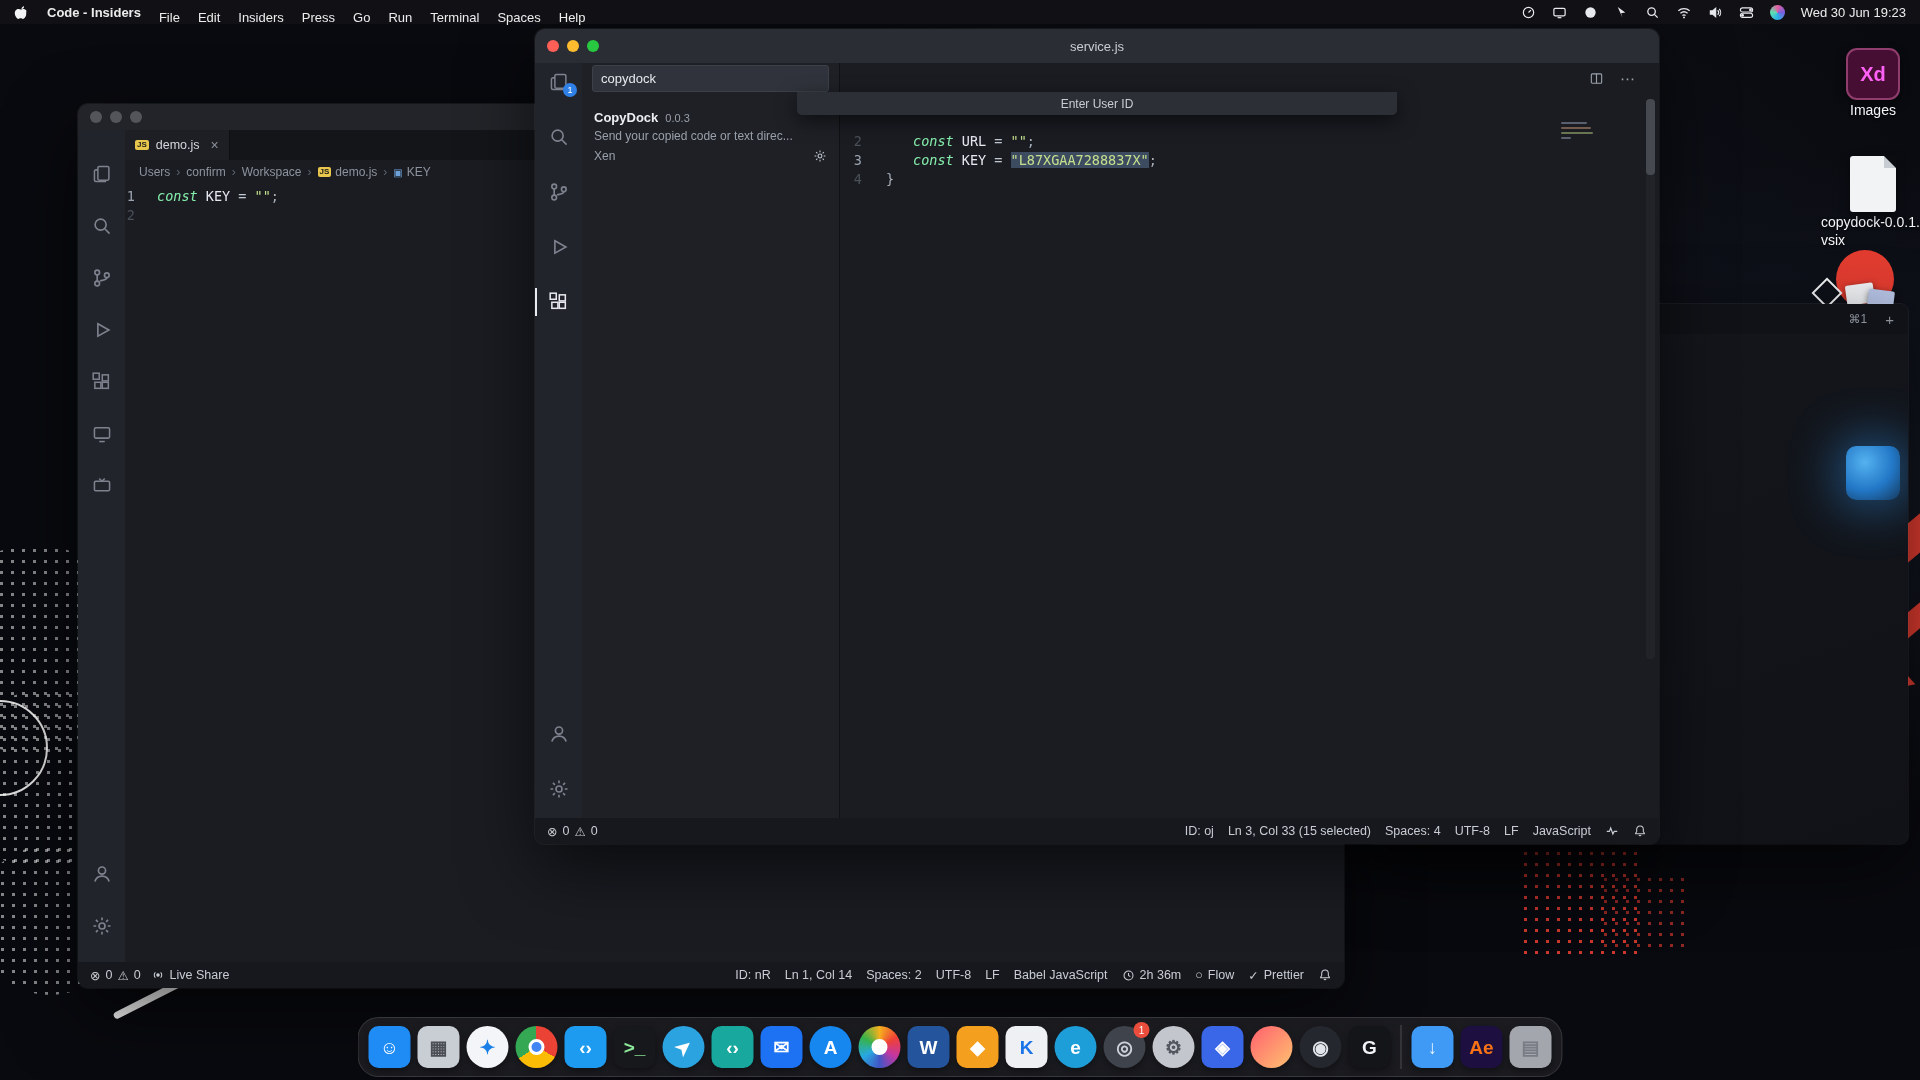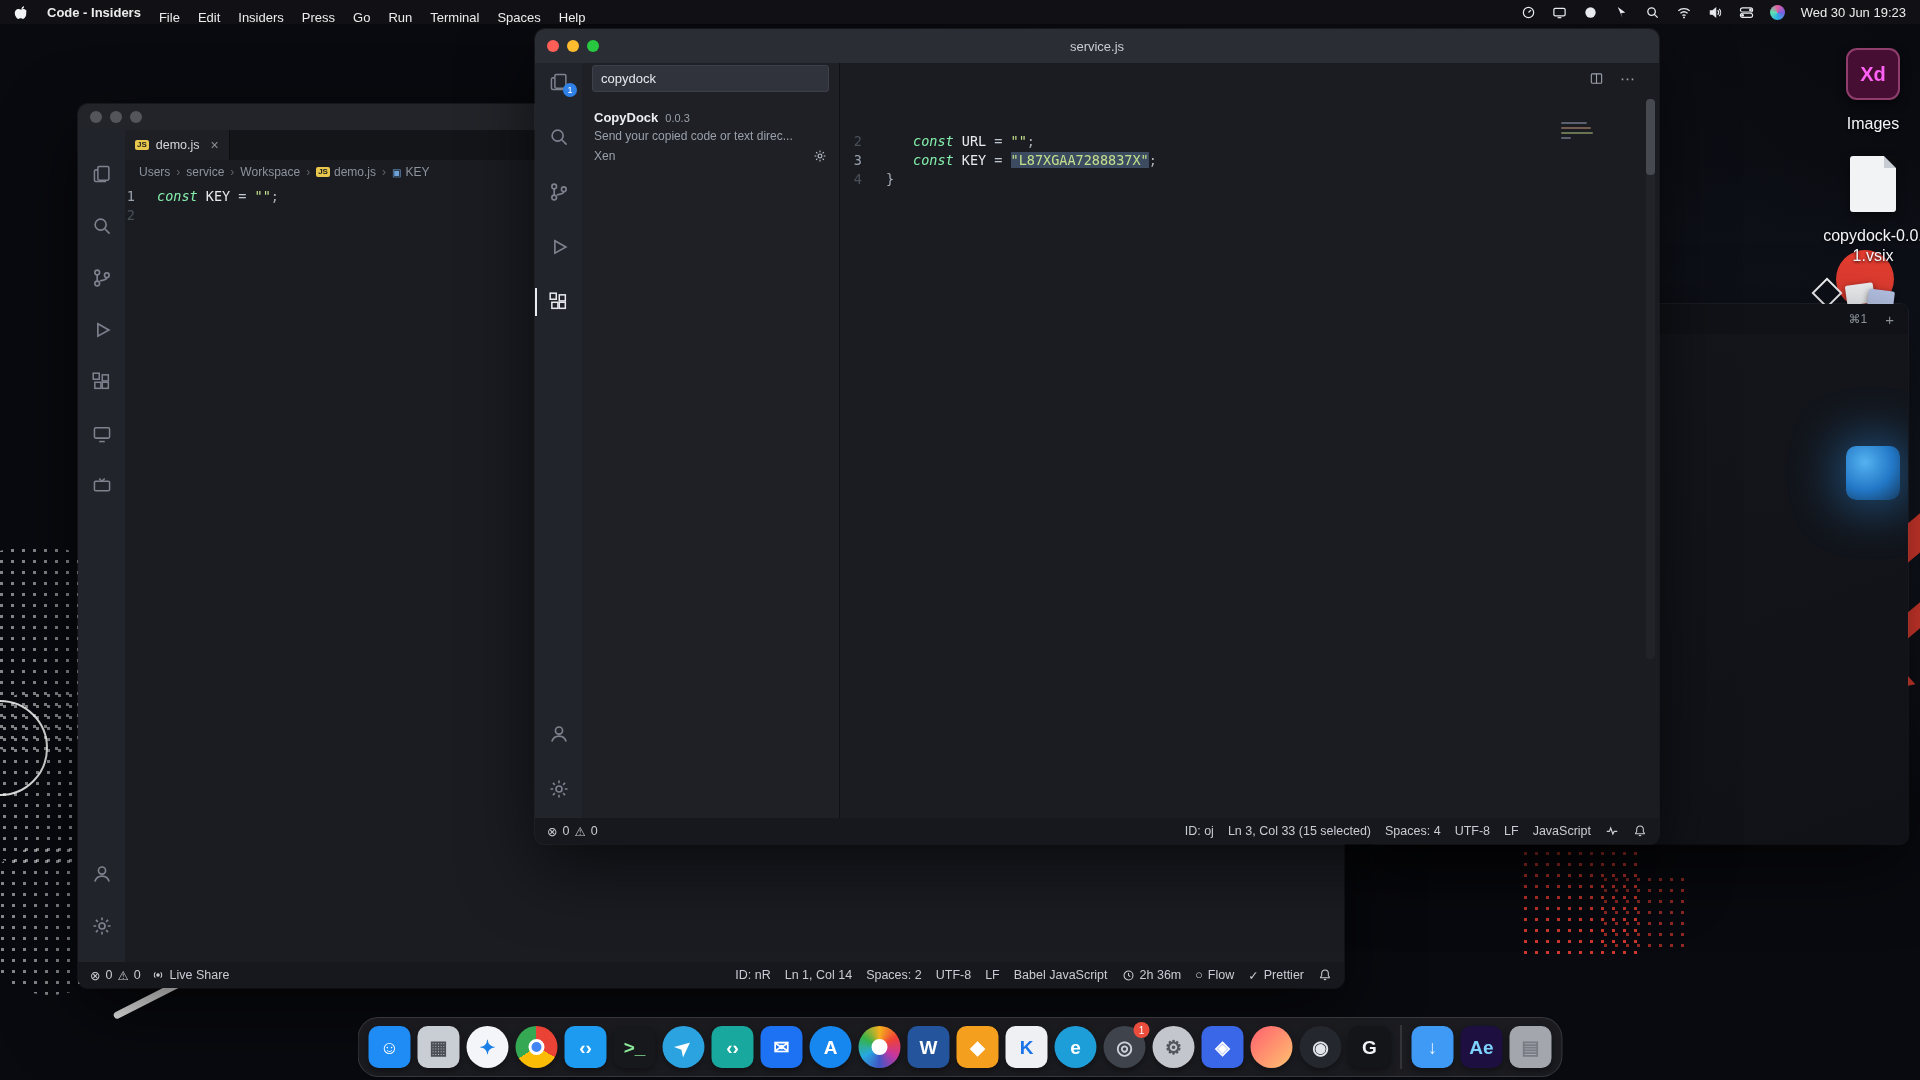--- a/index.html
+++ b/index.html
@@ -137,21 +137,21 @@
   .qi-title { height:23px; background:#2d2f37; display:flex; align-items:center; justify-content:center;
     font-size:12px; color:#c9ccd3; }
   .qi-input { margin:7px 9px 5px 9px; height:25px; background:#121318; border:1px solid #5b5f52;
     display:flex; align-items:center; padding:0 7px; font-size:13px; color:#e8eaef; cursor:text; }
   .caret { display:inline-block; width:1px; height:15px; background:#d6dae0; margin-left:1px; animation:blink 1s steps(1) infinite; }
   @keyframes blink { 50% { opacity:0; } }
   .qi-hint { padding:2px 10px 9px 10px; font-size:12px; color:#b7bbc3; }
 
   
   .desk-icon { position:absolute; z-index:2; display:flex; flex-direction:column; align-items:center; cursor:pointer; }
-  .desk-label { margin-top:14px; font-size:16px; color:#f4f5f8; text-align:center;
+  .desk-label { margin-top:2px; font-size:14px; color:#f4f5f8; 
     text-shadow:0 1px 3px rgba(0,0,0,.9); word-break:break-all; line-height:1.25; }
   .xd-box { width:54px; height:52px; border-radius:11px; background:#460e33; border:2px solid #8f3d6d;
     display:flex; align-items:center; justify-content:center; color:#ff61f6; font-weight:bold; font-size:20px;
     box-shadow:0 4px 10px rgba(0,0,0,.5); }
   .page-ic { width:46px; height:56px; background:#f2f3f5; border-radius:3px; position:relative;
     box-shadow:0 4px 10px rgba(0,0,0,.5); }
   .page-ic:before { content:""; position:absolute; right:0; top:0; border-style:solid; border-width:0 12px 12px 0;
     border-color:#9aa0aa #090a0f00; border-right-color:#0b0c10; border-bottom-color:#c7cbd2; }
 
   
@@ -347,21 +347,21 @@
       <div class="tabrow">
         <span class="tab">
           <span class="js-chip">JS</span>
           <span>demo.js</span>
           <span class="close">×</span>
         </span>
       </div>
       <div class="breadcrumb">
         <span class="crumb">Users</span>
         <span class="sep">›</span>
-        <span class="crumb">service</span>
+        <span class="crumb">confirm</span>
         <span class="sep">›</span>
         <span class="crumb">Workspace</span>
         <span class="sep">›</span>
         <span class="crumb">
           <span class="js-chip">JS</span>
           <span>demo.js</span>
         </span>
         <span class="sep">›</span>
         <span class="crumb">
           <span class="sym-chip">▣</span>
@@ -535,20 +535,21 @@
         <div style="width:30px; background:#8a6c5a;"></div>
         <div style="width:32px; background:#7d8a5e;"></div>
         <div style="width:10px; background:#6a7180;"></div>
       </div>
       <div class="vscroll">
           <div class="thumb"></div>
         </div>
     </div>
 
     <div class="quick-input">
+      <div class="qi-title">Enter User ID</div>
     </div>
   </div>
 
   <div class="statusbar">
     <span class="sb-left">
       <span class="sb-item">
         <span>⊗</span>
         <span>0</span>
         <span>⚠</span>
         <span>0</span>
@@ -648,18 +649,18 @@
       <span class="dock-glyph" style="color: rgb(226, 229, 234);">◉</span>
     </div>
     <div class="dock-icon" style="background: rgb(20, 21, 25);">
       <span class="dock-glyph" style="color: rgb(242, 243, 245);">G</span>
     </div>
     <div class="dock-sep"></div>
     <div class="dock-icon" style="background: rgb(63, 154, 245);">
       <span class="dock-glyph" style="color: rgb(232, 242, 255);">↓</span>
     </div>
     <div class="dock-icon" style="background: rgb(29, 16, 64);">
-      <span class="dock-glyph" style="color: #7dd3fc;">Ae</span>
+      <span class="dock-glyph" style="color: #f97316;">Ae</span>
     </div>
     <div class="dock-icon" style="background: rgba(210, 214, 222, 0.75);">
       <span class="dock-glyph" style="color: rgb(119, 124, 133);">▤</span>
     </div>
   </div>
 
 </body></html>

